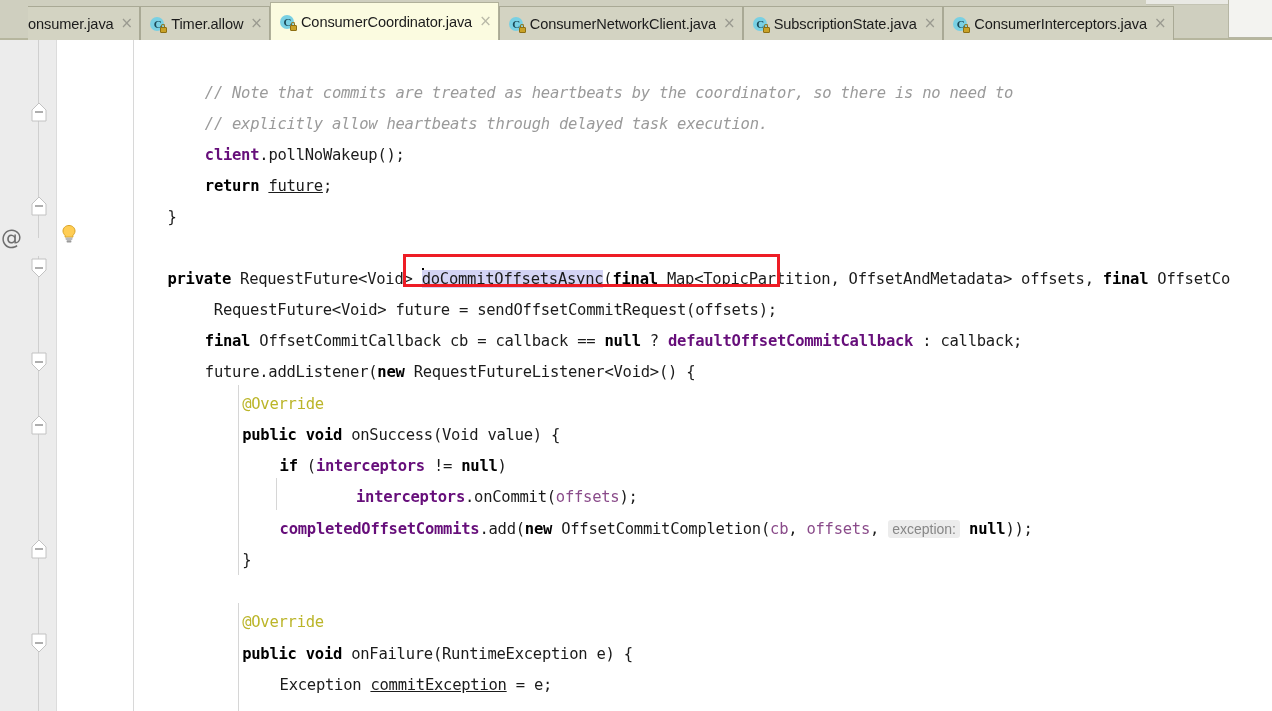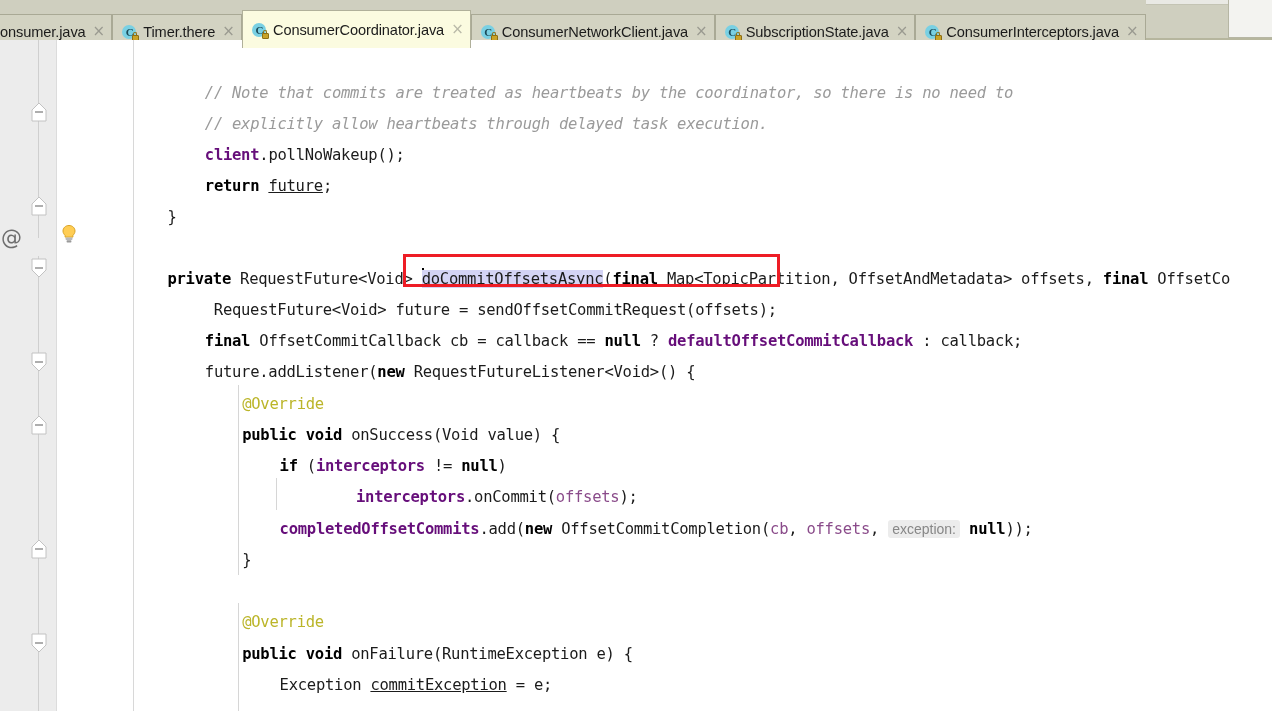--- a/index.html
+++ b/index.html
@@ -24,22 +24,22 @@
 
   
   .tabbar {
     position: absolute;
     left: 0; top: 0;
     width: 1272px;
     height: 48px;
     background: #cfcfbf;
     box-sizing: border-box;
     display: flex;
-    align-items: flex-end;
     overflow: hidden;
+    padding-left: 28px;
   }
   .tabbar-underline {
     position: absolute;
     left: 0; top: 38px;
     width: 1272px; height: 2px;
     background: #b6b69e;
   }
   .tab {
     position: relative;
     height: 34px;
@@ -300,21 +300,21 @@
         <span class="tab-label">onsumer.java</span>
         <span class="tab-close">×</span>
       </div>
       <div class="tab">
         <span class="javaicon">
           <span class="disc"></span>
           <span class="cletter">C</span>
           <span class="lockshackle"></span>
           <span class="lock"></span>
         </span>
-        <span class="tab-label">Timer.there</span>
+        <span class="tab-label">Timer.allow</span>
         <span class="tab-close">×</span>
       </div>
       <div class="tab active">
         <span class="javaicon">
           <span class="disc"></span>
           <span class="cletter">C</span>
           <span class="lockshackle"></span>
           <span class="lock"></span>
         </span>
         <span class="tab-label">ConsumerCoordinator.java</span>

